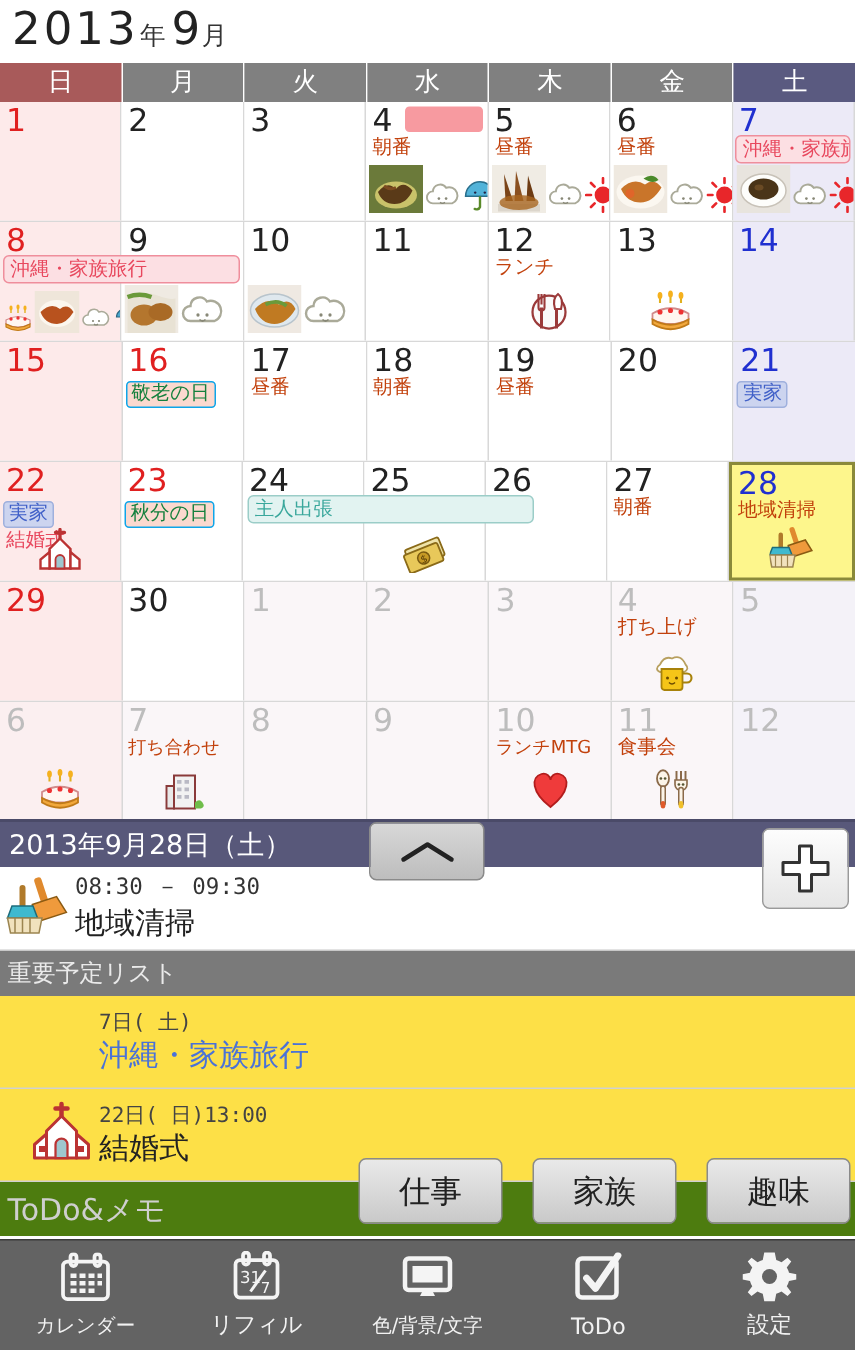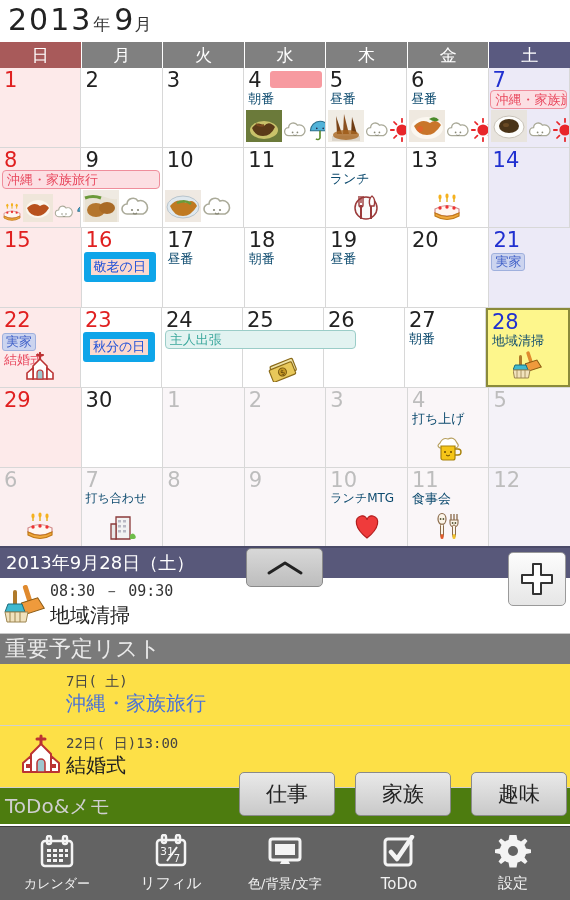--- a/index.html
+++ b/index.html
@@ -55,32 +55,32 @@
     font-size: 21px; line-height: 22px; color: #222;
     padding: 1px 0 0 4px; font-family: "DejaVu Sans", sans-serif;
   }
   .cell.sun .daynum, .daynum.holiday { color: #e02020; }
   .cell.sat .daynum { color: #2030d0; }
   .cell.other .daynum { color: #bdbdbd; }
   .cell.selected .daynum { color: #2030d0; }
 
   
   .ev-text {
-    font-size: 13px; line-height: 15px; color: #0c4a6e;
+    font-size: 13px; line-height: 15px; color: #c2410c;
     padding-left: 4px; white-space: nowrap;
   }
   .ev-text.sm { font-size: 12px; }
 
   
   .chip {
     display: inline-block; margin: 1px 2px 0 2px;
     font-size: 13px; line-height: 16px; padding: 0 3px;
     border-radius: 3px; white-space: nowrap;
   }
-  .chip.holiday { color: #1d4ed8; background: #fbd9cf; border: 7px solid #0ea5e9; }
+  .chip.holiday { color: #15803d; background: #fbd9cf; border: 1px solid #0ea5e9; }
   .chip.blue    { color: #4060c8; background: #ccd4ef; border: 1px solid #9fb0dd; }
 
   
   .bar-plain {
     position: absolute; height: 17px; border-radius: 3px;
     background: #f79aa0;
   }
   
   .band {
     position: absolute; height: 19px; border-radius: 4px;
@@ -120,21 +120,21 @@
   
   .detail-body { height: 56px; background: #fff; border-bottom: 1px solid #c8c8c8;
                  display: flex; align-items: center; padding-left: 4px; }
   .detail-texts { margin-left: 4px; }
   .detail-time { font-size: 15px; color: #333; font-family: "DejaVu Sans Mono", monospace; }
   .detail-title { font-size: 20px; color: #222; margin-top: 1px; }
 
   
   .sec-head {
     height: 30px; background: #7a7a7a; color: #eaeaea;
-    font-size: 22px; line-height: 30px; padding-left: 5px;
+    font-size: 16px; line-height: 30px; padding-left: 5px;
   }
   .imp-row { height: 62px; background: #fde047; display: flex; align-items: center;
              border-bottom: 1px solid #d0d0d0; padding-left: 20px; }
   .imp-texts { margin-left: 4px; }
   .imp-date { font-size: 14px; color: #444; font-family: "DejaVu Sans Mono", monospace; }
   .imp-title { font-size: 20px; margin-top: -1px; }
   .imp-title.blue { color: #4a72d8; }
   .imp-title.dark { color: #222; }
 
   

